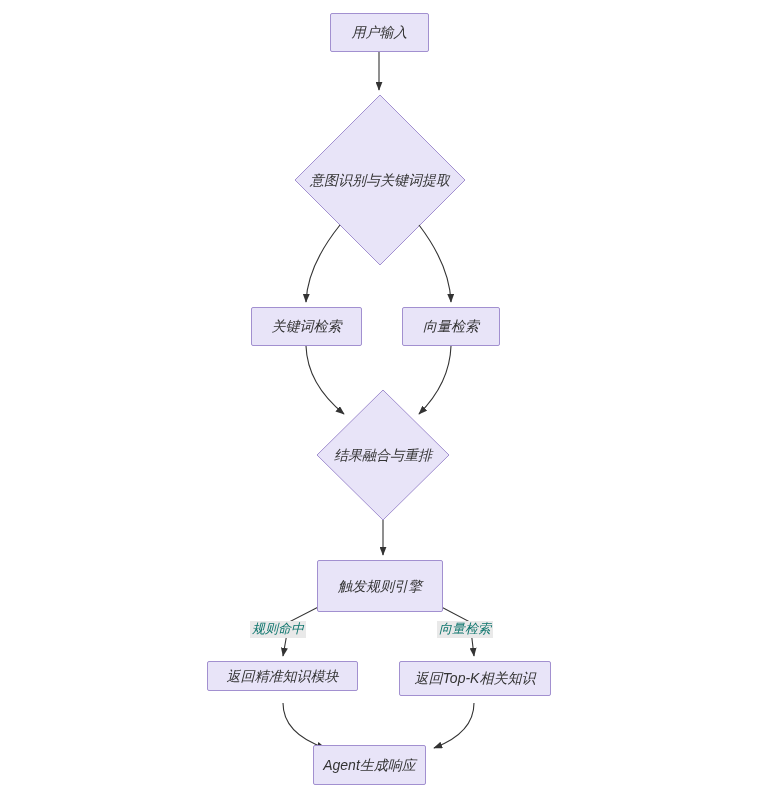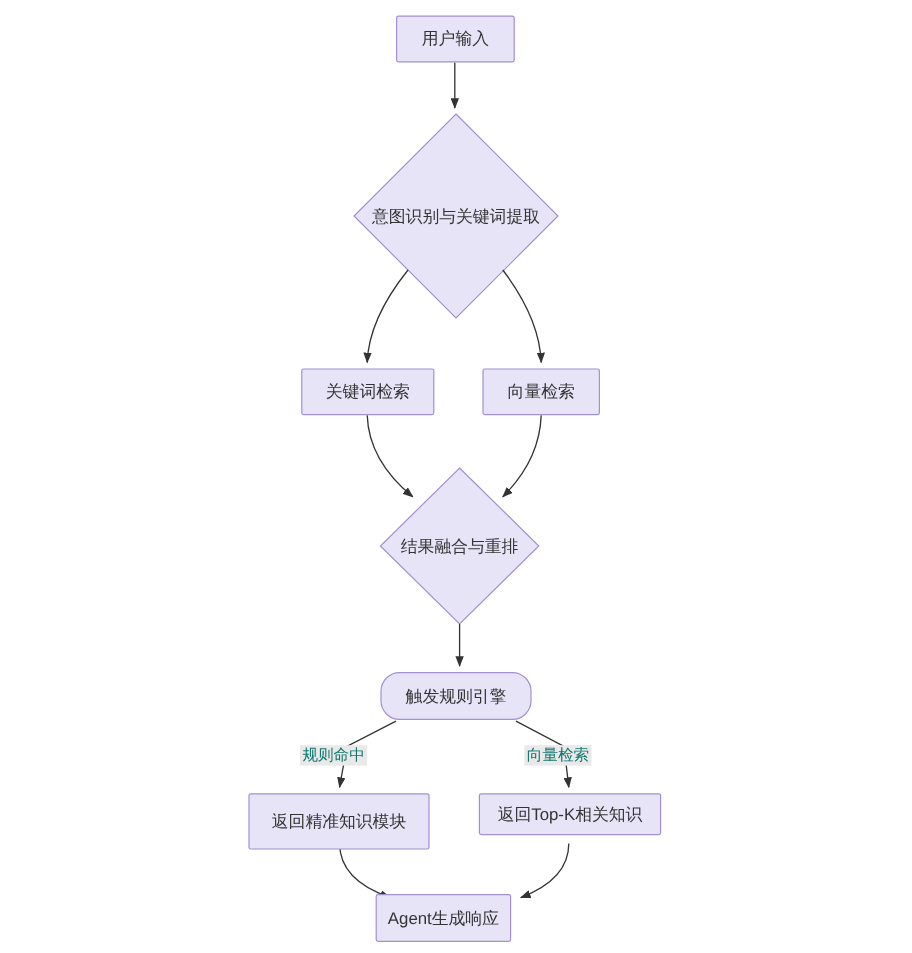--- a/index.html
+++ b/index.html
@@ -9,20 +9,21 @@
   }
   body {
     font-family: "Liberation Sans", "DejaVu Sans", sans-serif;
   }
   #flowchart-canvas {
     position: relative;
     width: 760px;
     height: 794px;
     background: #ffffff;
     overflow: hidden;
+    font-style: italic;
   }
   #edges-layer {
     position: absolute;
     left: 0;
     top: 0;
     width: 760px;
     height: 794px;
   }
   .node {
     position: absolute;
@@ -111,25 +112,25 @@
   </div>
 
   <div class="node node-rect" style="left:251px; top:307px; width:111px; height:39px;">
     <span>关键词检索</span>
   </div>
 
   <div class="node node-diamond" style="left:317px; top:390px; width:132px; height:130px;">
     <span class="diamond-label">结果融合与重排</span>
   </div>
 
-  <div class="node node-rect" style="left:317px; top:560px; width:126px; height:40px;border-radius:16px;">
+  <div class="node node-rect" style="left:317px; top:560px; width:126px; height:52px;">
     <span>触发规则引擎</span>
   </div>
 
-  <div class="node node-rect" style="left:207px; top:661px; width:151px; height:47px;">
+  <div class="node node-rect" style="left:207px; top:661px; width:151px; height:30px;">
     <span>返回精准知识模块</span>
   </div>
 
   <div class="node node-rect" style="left:399px; top:661px; width:152px; height:35px;">
     <span>返回Top-K相关知识</span>
   </div>
 
   <div class="node node-rect" style="left:313px; top:745px; width:113px; height:40px;">
     <span>Agent生成响应</span>
   </div>

